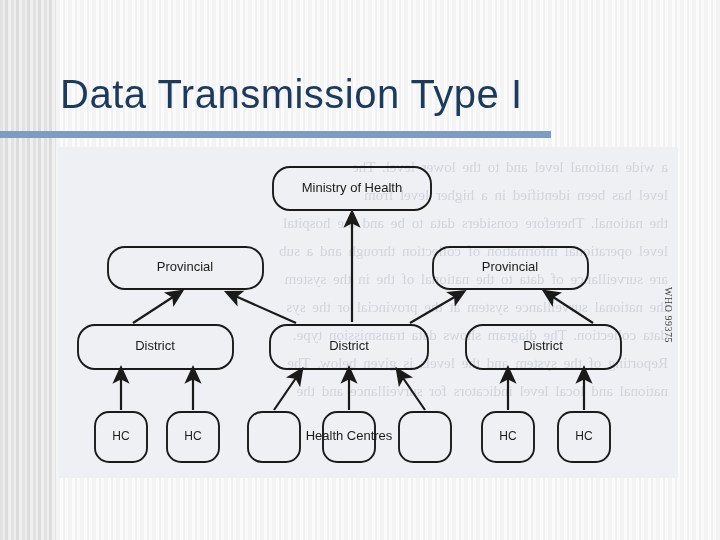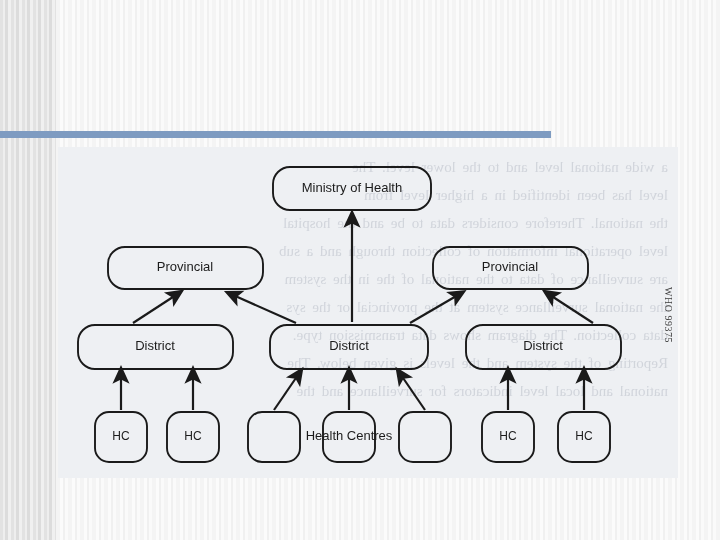--- a/index.html
+++ b/index.html
@@ -83,20 +83,21 @@
     white-space:nowrap;
   }
 </style>
 </head>
 <body>
 
 <div id="slide">
 
   <div id="right-field"></div>
 
+  <div id="title">Data Transmission Type I</div>
   <div id="title-rule"></div>
 
   <div id="scan">
 
     <div id="ghost">a wide national level and to the lower level. The
 level has been identified in a higher level from
 the national. Therefore considers data to be and the hospital
 level operational information of collection through and a sub
 are surveillance of data to the national of the in the system
 the national surveillance system at the provincial or the sys

